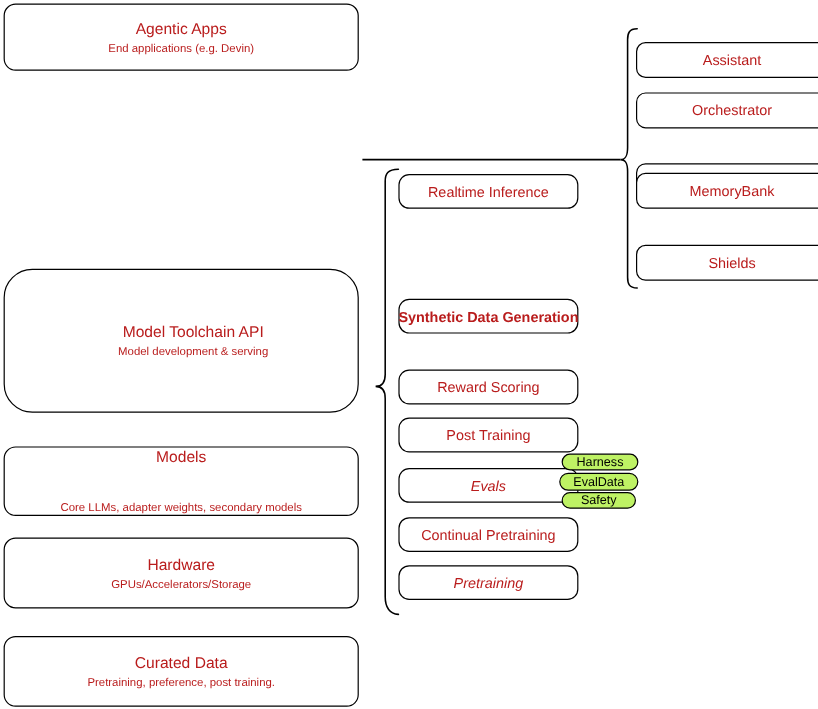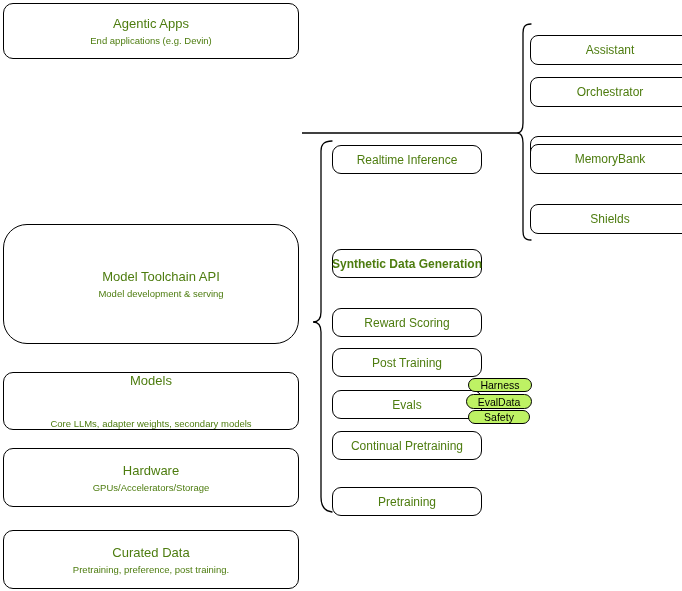--- a/index.html
+++ b/index.html
@@ -26,21 +26,21 @@
   .box {
     position: absolute;
     box-sizing: border-box;
     background: #ffffff;
     border: 1px solid #000000;
     display: flex;
     flex-direction: column;
     align-items: center;
     justify-content: center;
     text-align: center;
-    color: #4d7c0f;
+    color: #b91c1c;
   }
   .stack-box {
     left: 3px;
     width: 296px;
     z-index: 2;
   }
   .box .title {
     font-size: 13px;
     line-height: 15px;
     white-space: nowrap;
@@ -118,23 +118,23 @@
 
   <div class="box stack-box" style="top:530px;height:59px;border-radius:10px;">
     <div class="title">Curated Data</div>
     <div class="subtitle">Pretraining, preference, post training.</div>
   </div>
 
   <div class="box item-box" style="top:145px;">Realtime Inference</div>
   <div class="box item-box" style="top:249px;font-weight:bold;">Synthetic Data Generation</div>
   <div class="box item-box" style="top:308px;">Reward Scoring</div>
   <div class="box item-box" style="top:348px;">Post Training</div>
-  <div class="box item-box" style="top:390px;">Evals</div>
+  <div class="box item-box" style="top:390px;font-style:italic;">Evals</div>
   <div class="box item-box" style="top:431px;">Continual Pretraining</div>
-  <div class="box item-box" style="top:487px;">Pretraining</div>
+  <div class="box item-box" style="top:471px;font-style:italic;">Pretraining</div>
 
   <div class="pill" style="left:468px;top:378px;width:64px;height:14px;">Harness</div>
   <div class="pill" style="left:466px;top:394px;width:66px;height:15px;">EvalData</div>
   <div class="pill" style="left:468px;top:410px;width:62px;height:14px;">Safety</div>
 
   <div class="box comp-box" style="top:35px;">Assistant</div>
   <div class="box comp-box" style="top:77px;">Orchestrator</div>
   <div class="box comp-box" style="top:136px;">PromptStore</div>
   <div class="box comp-box" style="top:144px;">MemoryBank</div>
   <div class="box comp-box" style="top:204px;">Shields</div>

